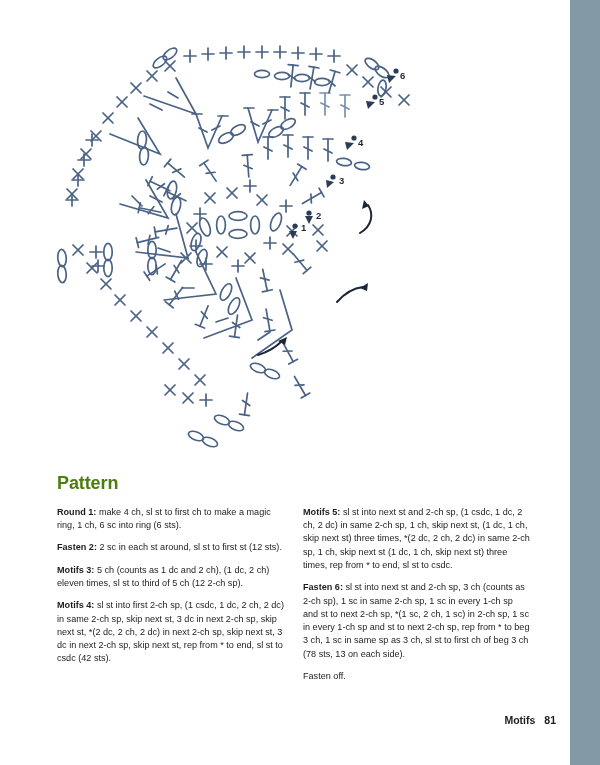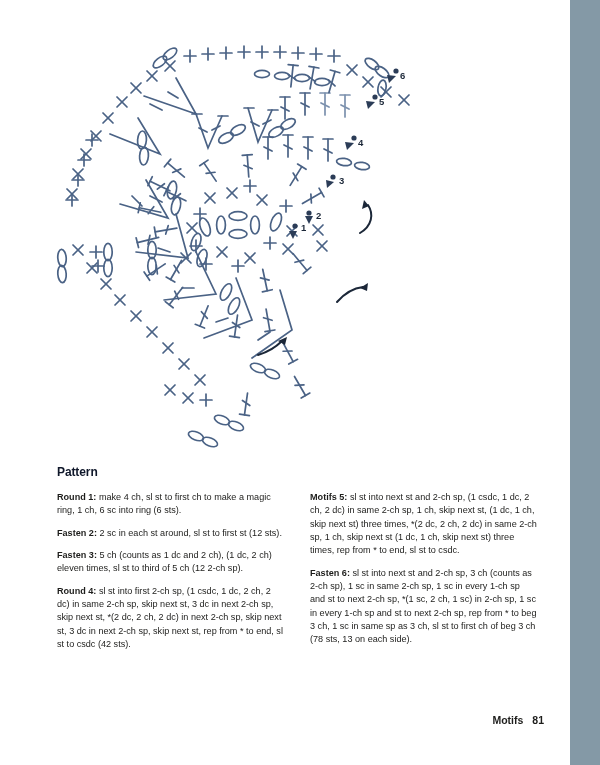--- a/index.html
+++ b/index.html
@@ -38,50 +38,50 @@
   #chart-svg { display: block; }
 
   
   #pattern-block {
     position: absolute;
     left: 57px;
     top: 466px;
     width: 480px;
   }
   #pattern-heading {
-    font-size: 12px;
+    font-size: 18px;
     font-weight: bold;
-    color: #0f172a;
+    color: #4d7c0f;
     letter-spacing: -0.1px;
-    margin: 0 0 12px 0;
+    margin: 8px 0 12px 0;
     line-height: 1.1;
   }
   #columns {
     display: flex;
-    gap: 26px;
+    gap: 19px;
     align-items: flex-start;
   }
   .col {
     width: 227px;
   }
   .para {
     font-size: 9.1px;
     line-height: 13.3px;
     color: #1d1d1b;
     margin: 0 0 9px 0;
     text-align: left;
   }
   .para:last-child { margin-bottom: 0; }
   .rlabel {
     font-weight: bold;
   }
   
   #footer {
     position: absolute;
-    left: 4px;
+    left: 16px;
     top: 714px;
     width: 540px;
     text-align: right;
     font-size: 10.5px;
     font-weight: bold;
     color: #1d1d1b;
   }
   #footer .sec { margin-right: 9px; }
 </style>
 </head>
@@ -424,33 +424,36 @@
     <div id="columns">
 
       <div class="col">
         <p class="para">
           <span class="rlabel">Round 1:</span><span> make 4 ch, sl st to first ch to make a magic ring, 1 ch, 6 sc into ring (6 sts).</span>
         </p>
         <p class="para">
           <span class="rlabel">Fasten 2:</span><span> 2 sc in each st around, sl st to first st (12 sts).</span>
         </p>
         <p class="para">
-          <span class="rlabel">Fasten 3:</span><span> 5 ch (counts as 1 dc and 2 ch), (1 dc, 2 ch) eleven times, sl st to third of 5 ch (12 2-ch sp).</span>
-        </p>
-        <p class="para">
-          <span class="rlabel">Round 4:</span><span> sl st into first 2-ch sp, (1 csdc, 1 dc, 2 ch, 2 dc) in same 2-ch sp, skip next st, 3 dc in next 2-ch sp, skip next st, *(2 dc, 2 ch, 2 dc) in next 2-ch sp, skip next st, 3 dc in next 2-ch sp, skip next st, rep from * to end, sl st to csdc (42 sts).</span>
+          <span class="rlabel">Motifs 3:</span><span> 5 ch (counts as 1 dc and 2 ch), (1 dc, 2 ch) eleven times, sl st to third of 5 ch (12 2-ch sp).</span>
+        </p>
+        <p class="para">
+          <span class="rlabel">Motifs 4:</span><span> sl st into first 2-ch sp, (1 csdc, 1 dc, 2 ch, 2 dc) in same 2-ch sp, skip next st, 3 dc in next 2-ch sp, skip next st, *(2 dc, 2 ch, 2 dc) in next 2-ch sp, skip next st, 3 dc in next 2-ch sp, skip next st, rep from * to end, sl st to csdc (42 sts).</span>
         </p>
       </div>
 
       <div class="col">
         <p class="para">
           <span class="rlabel">Motifs 5:</span><span> sl st into next st and 2-ch sp, (1 csdc, 1 dc, 2 ch, 2 dc) in same 2-ch sp, 1 ch, skip next st, (1 dc, 1 ch, skip next st) three times, *(2 dc, 2 ch, 2 dc) in same 2-ch sp, 1 ch, skip next st (1 dc, 1 ch, skip next st) three times, rep from * to end, sl st to csdc.</span>
         </p>
         <p class="para">
           <span class="rlabel">Fasten 6:</span><span> sl st into next st and 2-ch sp, 3 ch (counts as 2-ch sp), 1 sc in same 2-ch sp, 1 sc in every 1-ch sp and st to next 2-ch sp, *(1 sc, 2 ch, 1 sc) in 2-ch sp, 1 sc in every 1-ch sp and st to next 2-ch sp, rep from * to beg 3 ch, 1 sc in same sp as 3 ch, sl st to first ch of beg 3 ch (78 sts, 13 on each side).</span>
+        </p>
+        <p class="para">
+          <span>Fasten off.</span>
         </p>
       </div>
 
     </div>
   </div>
 
   <div id="footer">
     <span class="sec">Motifs</span><span>81</span>
   </div>
 

